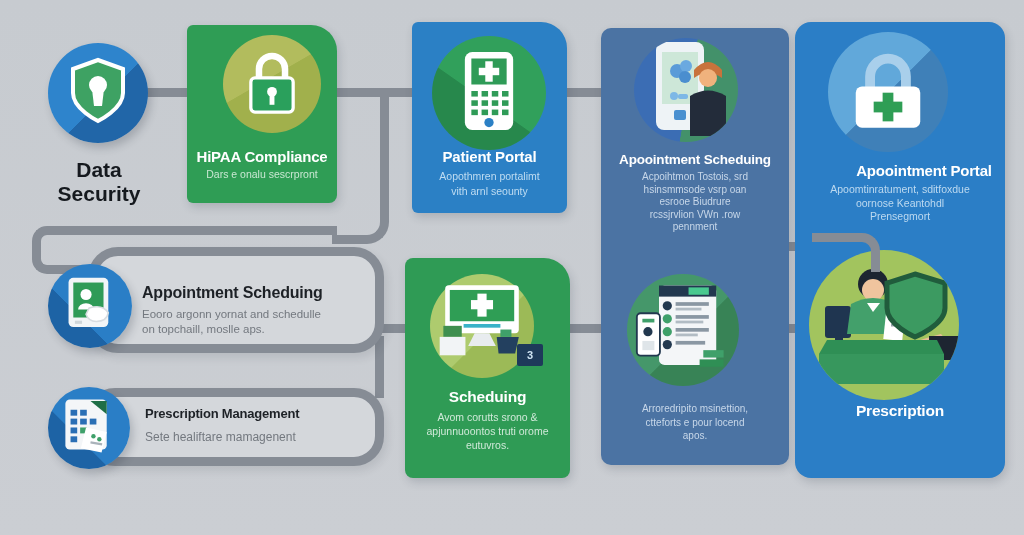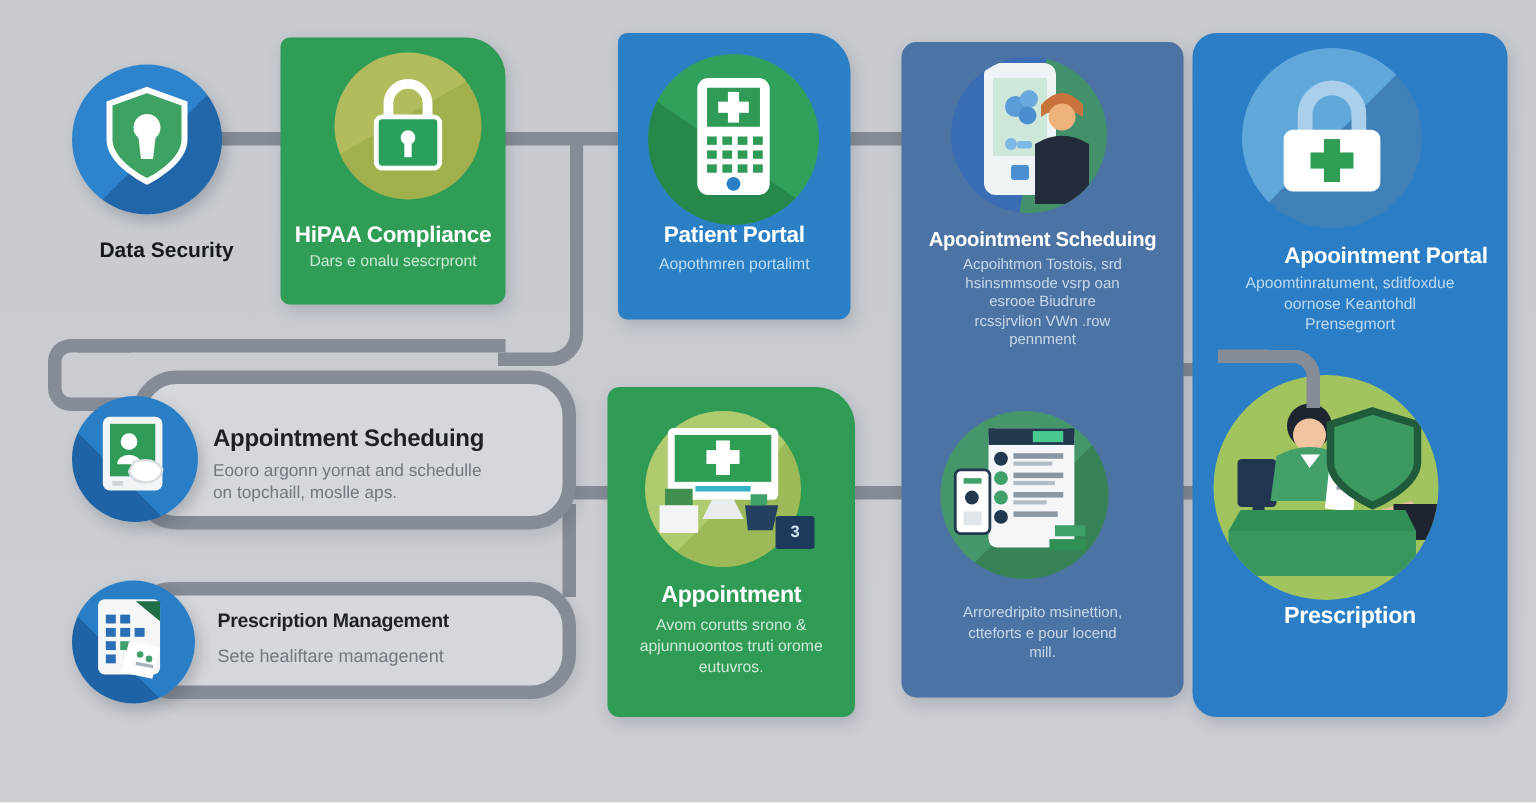--- a/index.html
+++ b/index.html
@@ -54,21 +54,21 @@
 
   <div class="circle" style="left:48px;top:43px;width:100px;height:100px;z-index:2;background:linear-gradient(135deg,#2e84cc 55%,#2166a8 55.5%);box-shadow:3px 5px 9px rgba(30,40,55,.22);">
     <span>
       <svg width="60" height="68" viewBox="0 0 60 68">
         <path d="M30 3 L55 12 V36 C55 52 30 64 30 64 C30 64 5 52 5 36 V12 Z" fill="#3ea263" stroke="#ffffff" stroke-width="4"></path>
         <circle cx="30" cy="28" r="9" fill="#ffffff"></circle>
         <path d="M24 32 h12 l-2 17 h-8 Z" fill="#ffffff"></path>
       </svg>
     </span>
   </div>
-  <div class="node-label" style="left:48px;top:158px;width:126px;font-size:14px;">Data Security</div>
+  <div class="node-label" style="left:36px;top:158px;width:126px;font-size:21px;">Data Security</div>
 
   <div class="circle" style="left:48px;top:264px;width:84px;height:84px;z-index:2;background:linear-gradient(225deg,#2a7ec6 62%,#1d63a5 62.5%);box-shadow:3px 5px 9px rgba(30,40,55,.22);">
     <span>
       <svg width="62" height="62" viewBox="0 0 78 78">
         <rect x="12" y="6" width="50" height="62" rx="6" fill="#f2f5f7"></rect>
         <rect x="18" y="12" width="38" height="44" fill="#2f9b57"></rect>
         <circle cx="34" cy="27" r="7" fill="#ffffff"></circle>
         <path d="M24 46 a10 8 0 0 1 20 0 Z" fill="#ffffff"></path>
         <path d="M38 44 q17 -5 24 6 q-2 11 -15 11 q-10 0 -13 -9 Z" fill="#ffffff" stroke="#d8dde1" stroke-width="2"></path>
         <rect x="20" y="60" width="9" height="4" fill="#cfd6da"></rect>
@@ -134,20 +134,21 @@
             <rect x="20" y="64" width="7" height="6" fill="#2f9b57"></rect>
             <rect x="31" y="64" width="7" height="6" fill="#2f9b57"></rect>
             <rect x="42" y="64" width="7" height="6" fill="#2f9b57"></rect>
           <circle cx="28" cy="78" r="5" fill="#2b80c5"></circle>
         </svg>
       </span>
     </div>
     <div class="ct" style="top:126px;font-size:15px;">Patient Portal</div>
     <div class="cs" style="top:147px;font-size:10.5px;line-height:15px;color:#bfdcf2;">
       <span>Aopothmren portalimt</span>
+      <span>vith arnl seounty</span>
     </div>
   </div>
 
   <div class="card" style="left:601px;top:28px;width:188px;height:437px;background:#4b73a3;border-radius:10px;">
     <div class="circle" style="left:33px;top:10px;width:104px;height:104px;background:linear-gradient(100deg,#3b6db4 52%,#43916a 52.5%);overflow:hidden;">
       <span>
         <svg width="84" height="100" viewBox="0 0 84 100">
           <rect x="12" y="4" width="48" height="88" rx="8" fill="#eef3f6"></rect>
           <rect x="18" y="14" width="36" height="52" fill="#cde7d8"></rect>
           <circle cx="33" cy="33" r="7" fill="#5a9bd8"></circle>
@@ -193,21 +194,21 @@
             <circle cx="14" cy="56" r="5" fill="#22384f"></circle>
           <rect x="8" y="66" width="13" height="10" fill="#dfe5e9"></rect>
           <rect x="74" y="76" width="22" height="8" fill="#3fa06a"></rect>
             <rect x="70" y="86" width="26" height="8" fill="#2f8f55"></rect>
         </svg>
       </span>
     </div>
     <div class="cs" style="top:374px;font-size:10px;line-height:13.5px;color:#c7d7e9;">
       <span>Arroredripito msinettion,</span>
       <span>ctteforts e pour locend</span>
-      <span>mill.</span>
+      <span>apos.</span>
     </div>
   </div>
 
   <div class="card" style="left:405px;top:258px;width:165px;height:220px;background:#2f9b55;border-radius:8px 26px 8px 8px;">
     <div class="circle" style="left:25px;top:16px;width:104px;height:104px;background:linear-gradient(135deg,#aecb6e 55%,#9cba57 55.5%);">
       <span>
         <svg width="92" height="86" viewBox="0 0 100 92">
           <rect x="10" y="4" width="80" height="52" rx="4" fill="#ffffff"></rect>
           <rect x="15" y="9" width="70" height="34" fill="#2f9e55"></rect>
           <rect x="45" y="13" width="10" height="25" fill="#ffffff"></rect>
@@ -215,21 +216,21 @@
           <rect x="30" y="46" width="40" height="4" fill="#39b2c8"></rect>
           <path d="M42 56 h16 l7 14 h-30 Z" fill="#e8ecef"></path>
           <rect x="8" y="48" width="20" height="12" fill="#3f8f4f"></rect>
           <rect x="4" y="60" width="28" height="20" fill="#f2f4f6"></rect>
           <path d="M66 60 h24 l-4 18 h-18 Z" fill="#23405f"></path>
           <rect x="70" y="52" width="12" height="8" fill="#3fa06a"></rect>
         </svg>
       </span>
     </div>
     <div style="position:absolute;left:112px;top:86px;width:26px;height:22px;background:#1e3a5a;color:#cfe3f2;font-size:11px;font-weight:700;display:flex;align-items:center;justify-content:center;border-radius:2px;">3</div>
-    <div class="ct" style="top:130px;font-size:15.5px;">Appointment</div>
+    <div class="ct" style="top:130px;font-size:15.5px;">Scheduing</div>
     <div class="cs" style="top:152px;font-size:10.5px;line-height:14px;color:#cfe9d8;">
       <span>Avom corutts srono &amp;</span>
       <span>apjunnuoontos truti orome</span>
       <span>eutuvros.</span>
     </div>
   </div>
 
   <div class="card" style="left:795px;top:22px;width:210px;height:456px;background:#2b7ec6;border-radius:16px;">
     <div class="circle" style="left:33px;top:10px;width:120px;height:120px;background:linear-gradient(135deg,#61a8da 50%,#3f80b8 50.5%);">
       <span>

